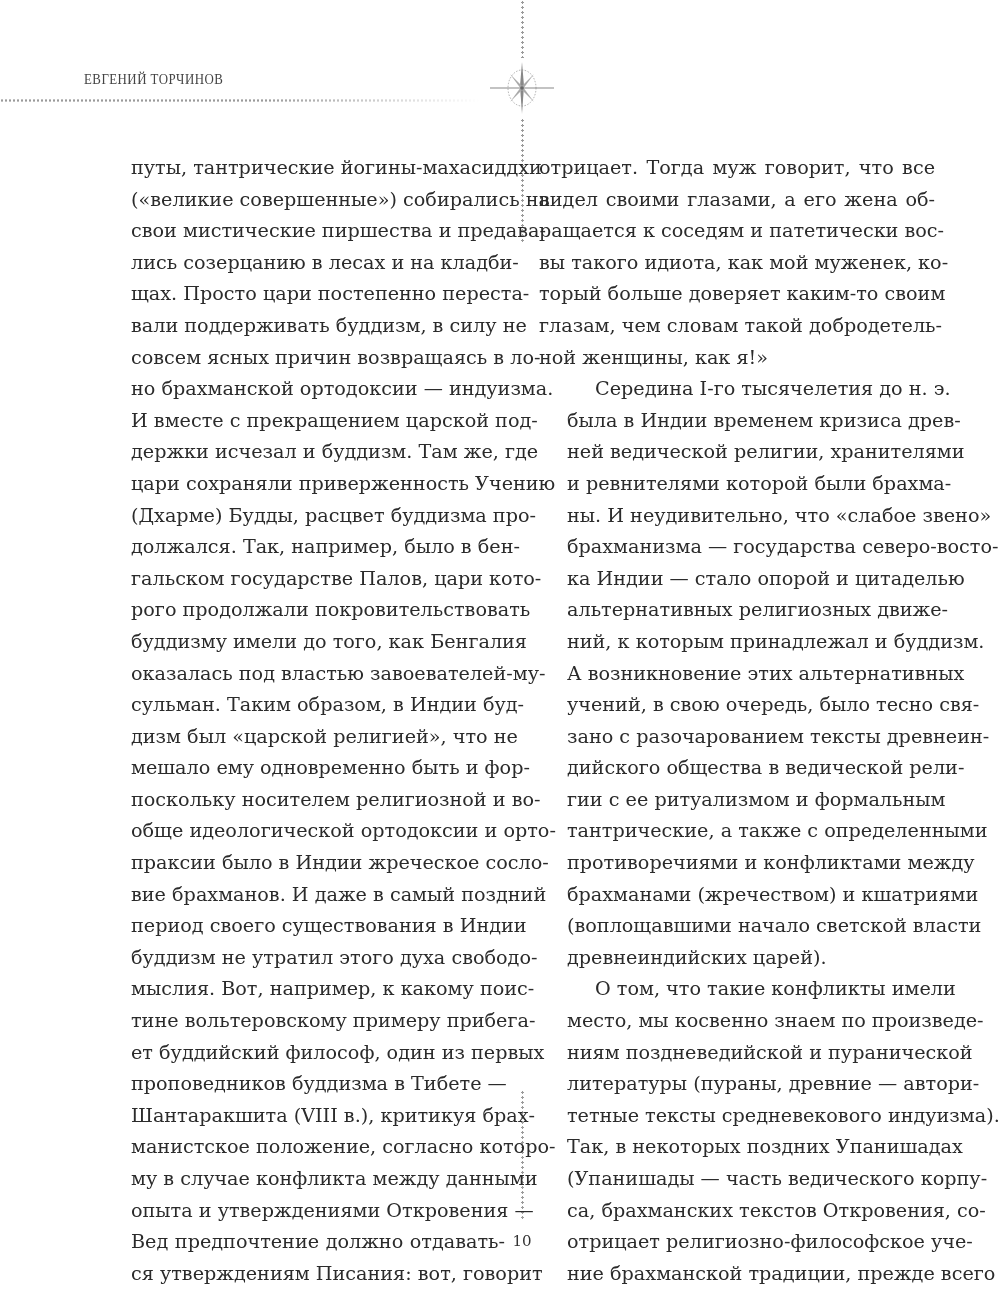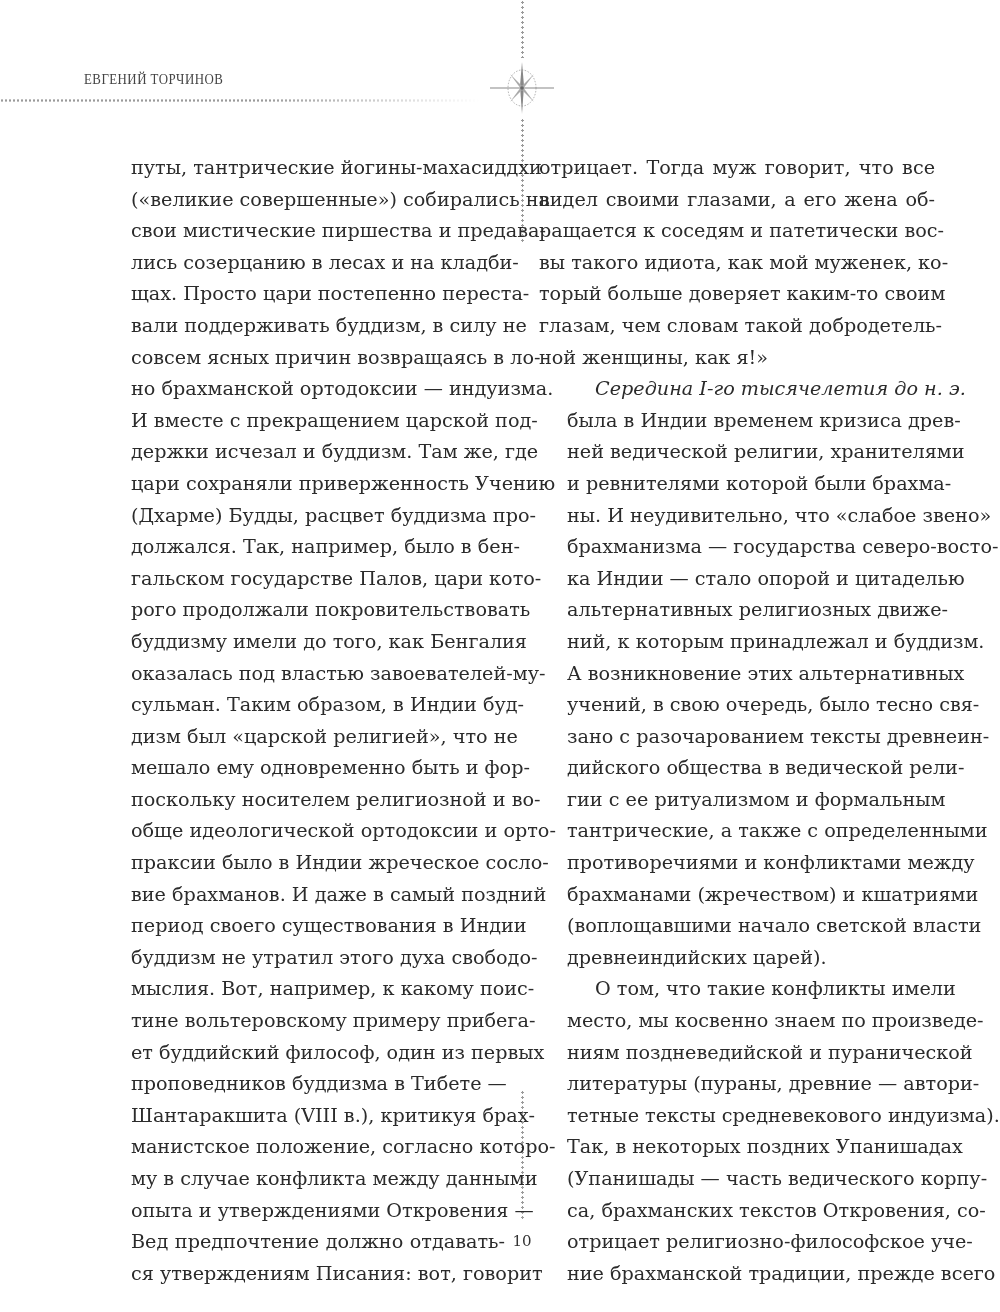--- a/index.html
+++ b/index.html
@@ -92,21 +92,21 @@
     <p>
       <span class="line">отрицает. Тогда муж говорит, что все</span>
       <span class="line">видел своими глазами, а его жена об-</span>
       <span class="line">ращается к соседям и патетически вос-</span>
       <span class="line">вы такого идиота, как мой муженек, ко-</span>
       <span class="line">торый больше доверяет каким-то своим</span>
       <span class="line">глазам, чем словам такой добродетель-</span>
       <span class="line last">ной женщины, как я!»</span>
     </p>
     <p class="indent">
-      <span class="line" style="padding-left: 28px; font-style: italic;">Середина I-го тысячелетия до н. э.</span>
+      <span class="line" style="padding-left: 28px;">Середина I-го тысячелетия до н. э.</span>
       <span class="line">была в Индии временем кризиса древ-</span>
       <span class="line">ней ведической религии, хранителями</span>
       <span class="line">и ревнителями которой были брахма-</span>
       <span class="line">ны. И неудивительно, что «слабое звено»</span>
       <span class="line">брахманизма — государства северо-восто-</span>
       <span class="line">ка Индии — стало опорой и цитаделью</span>
       <span class="line">альтернативных религиозных движе-</span>
       <span class="line">ний, к которым принадлежал и буддизм.</span>
       <span class="line">А возникновение этих альтернативных</span>
       <span class="line">учений, в свою очередь, было тесно свя-</span>

